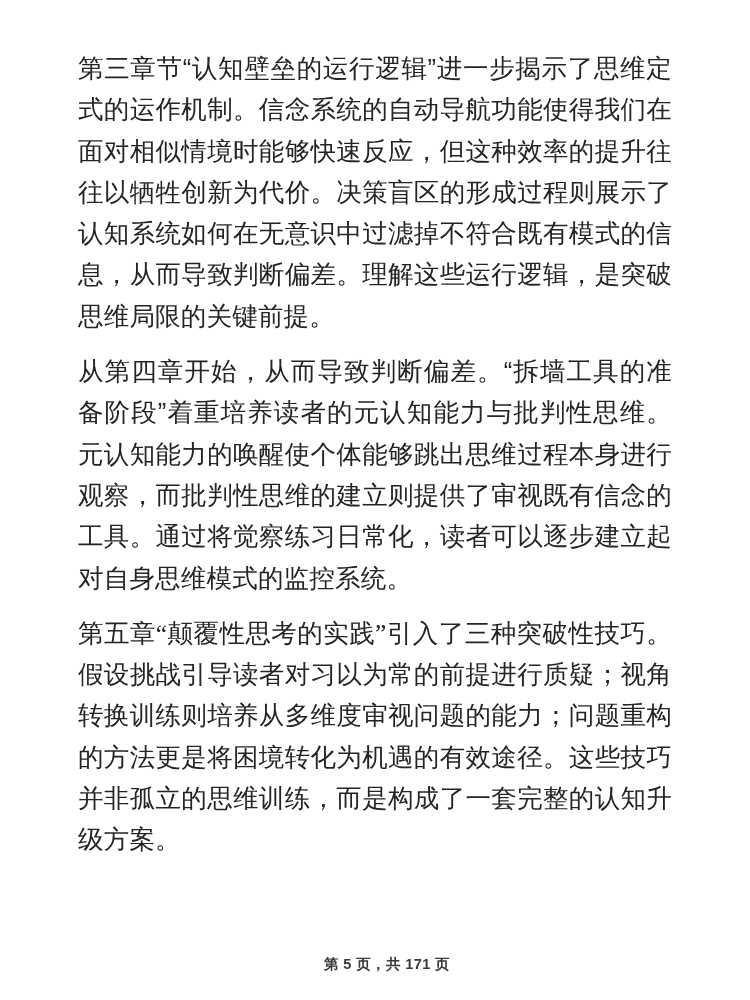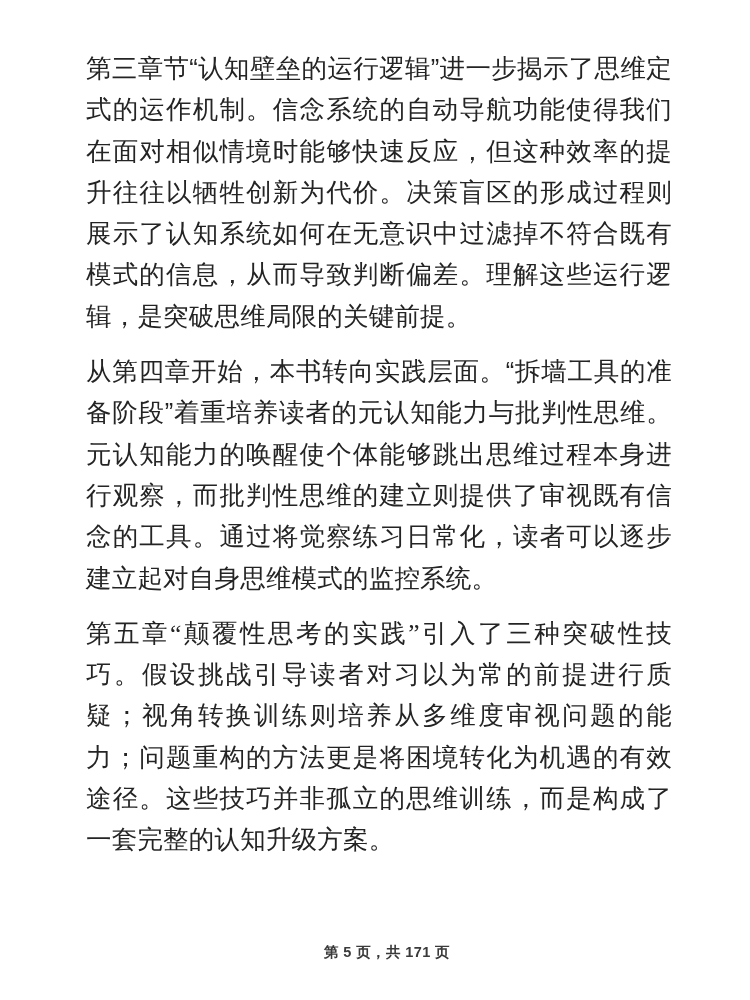--- a/index.html
+++ b/index.html
@@ -22,49 +22,49 @@
     padding: 48px 78px 0 78px;
     position: relative;
   }
   .body-text {
     font-size: 25.5px;
     line-height: 1.62;
     letter-spacing: 0.2px;
     text-align: justify;
     text-justify: inter-character;
     color: #242424;
-    margin: 0 0 14px 8px;
+    margin: 0 0 14px 0;
     font-weight: 400;
   }
   .body-text:last-of-type {
     margin-bottom: 0;
     font-family: Liberation Serif, serif;
   }
   .footer {
     position: absolute;
     left: 0;
     right: 0;
-    bottom: 38px;
+    bottom: 26px;
     text-align: center;
     margin-left: 24px;
   }
   .footer-text {
     display: inline-block;
     font-size: 14.5px;
     font-weight: bold;
     color: #3a3a3a;
     letter-spacing: 0.4px;
   }
 </style>
 </head>
 <body>
 
 <div class="page">
 
   <p class="body-text">第三章节“认知壁垒的运行逻辑”进一步揭示了思维定式的运作机制。信念系统的自动导航功能使得我们在面对相似情境时能够快速反应，但这种效率的提升往往以牺牲创新为代价。决策盲区的形成过程则展示了认知系统如何在无意识中过滤掉不符合既有模式的信息，从而导致判断偏差。理解这些运行逻辑，是突破思维局限的关键前提。</p>
-  <p class="body-text">从第四章开始，本书转向实践层面。“拆墙工具的准备阶段”着重培养读者的元认知能力与批判性思维。元认知能力的唤醒使个体能够跳出思维过程本身进行观察，而批判性思维的建立则提供了审视既有信念的工具。通过将觉察练习日常化，读者可以逐步建立起对自身思维模式的监控系统。</p>
+  <p class="body-text">从第四章开始，从而导致判断偏差。“拆墙工具的准备阶段”着重培养读者的元认知能力与批判性思维。元认知能力的唤醒使个体能够跳出思维过程本身进行观察，而批判性思维的建立则提供了审视既有信念的工具。通过将觉察练习日常化，读者可以逐步建立起对自身思维模式的监控系统。</p>
   <p class="body-text">第五章“颠覆性思考的实践”引入了三种突破性技巧。假设挑战引导读者对习以为常的前提进行质疑；视角转换训练则培养从多维度审视问题的能力；问题重构的方法更是将困境转化为机遇的有效途径。这些技巧并非孤立的思维训练，而是构成了一套完整的认知升级方案。</p>
 
   <div class="footer">
     <span class="footer-text">第 5 页，共 171 页</span>
   </div>
 
 </div>
 
 </body></html>

